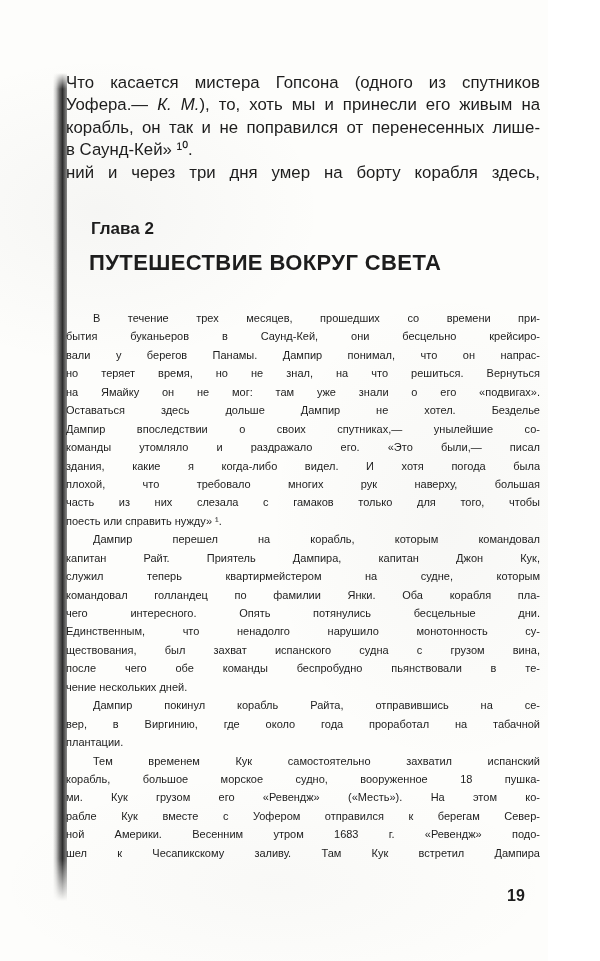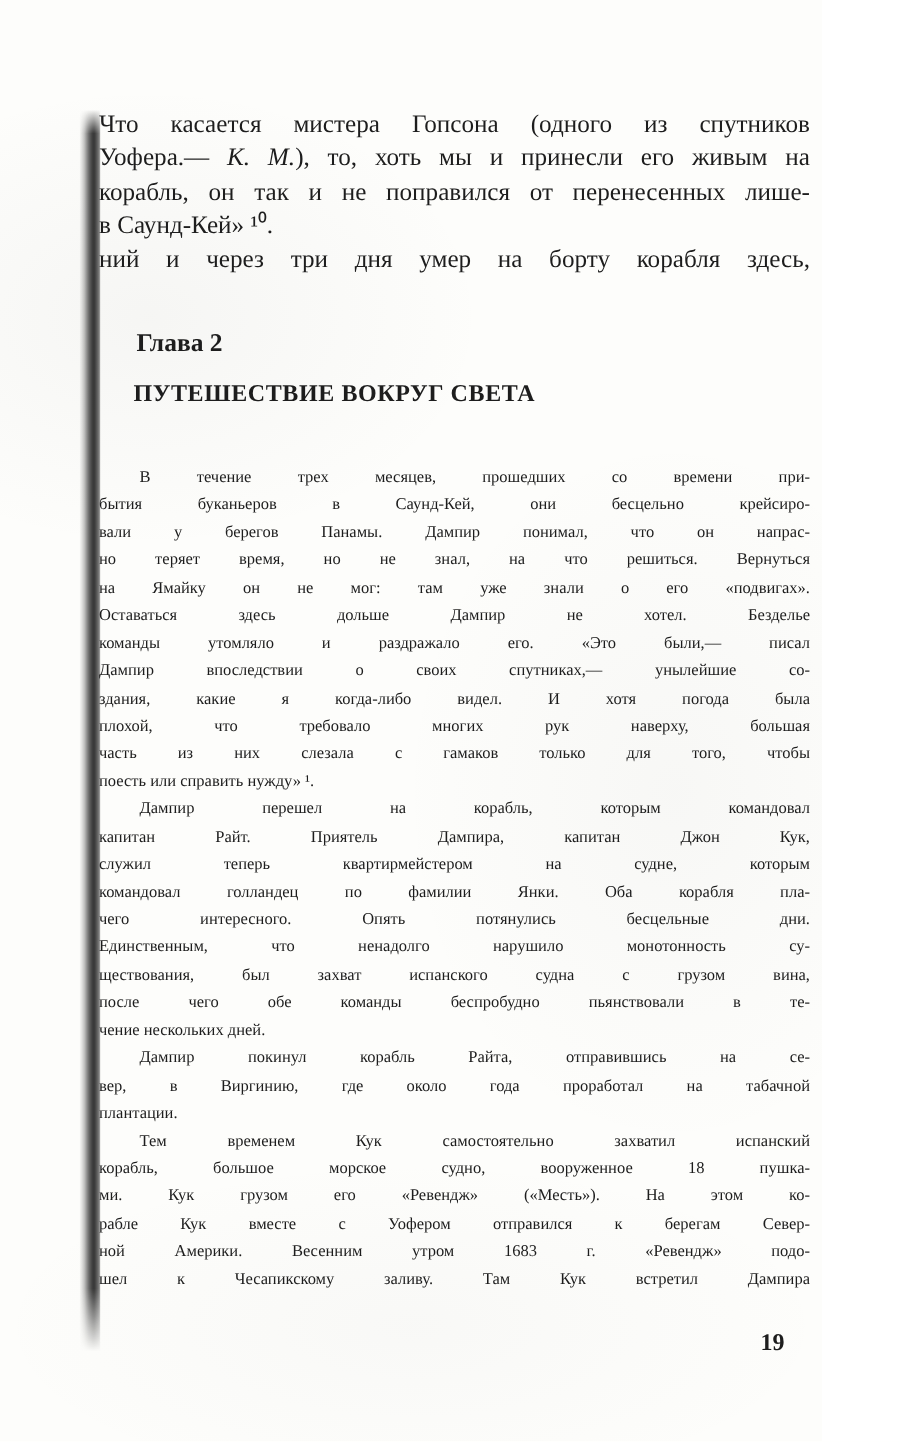--- a/index.html
+++ b/index.html
@@ -9,21 +9,21 @@
   html,body{margin:0;padding:0;background:#ffffff;}
   .page{
     position:relative;
     width:548px;height:961px;
     background:var(--paper);
     background-image:
       radial-gradient(ellipse 320px 220px at 18% 22%, rgba(110,110,110,0.05), transparent 70%),
       radial-gradient(ellipse 260px 340px at 82% 55%, rgba(110,110,110,0.04), transparent 70%),
       radial-gradient(ellipse 400px 160px at 50% 92%, rgba(110,110,110,0.03), transparent 70%);
     color:var(--ink);
-    font-family:Liberation Serif, serif;
+    font-family:Liberation Sans, sans-serif;
     overflow:hidden;
   }
   
   .gutter{
     position:absolute;left:53px;top:73px;width:14px;height:828px;
     background:linear-gradient(to right,
       rgba(90,90,90,0) 0%,
       rgba(80,80,80,0.30) 22%,
       rgba(45,45,45,0.72) 45%,
       rgba(28,28,28,0.92) 68%,
@@ -43,21 +43,21 @@
   .j{text-align-last:justify;}
   .ind{text-indent:27px;}
   .intro{top:72px;font-size:16.8px;}
   .intro .line{line-height:22.4px;height:22.4px;}
   .chapter-label{
     position:absolute;left:91px;top:218px;
     font-size:17px;font-weight:bold;line-height:22px;z-index:2;
   }
   .chapter-title{
     position:absolute;left:89px;top:251px;
-    font-size:16px;font-weight:bold;letter-spacing:0.4px;line-height:24px;z-index:2;
+    font-size:22px;font-weight:bold;letter-spacing:0.4px;line-height:24px;z-index:2;
   }
   .bodytext{top:309px;font-size:11px;}
   .bodytext .line{line-height:18.45px;height:18.45px;}
   .it{font-style:italic;}
   .pageno{
     position:absolute;left:507px;top:887px;
     font-size:16px;font-weight:bold;z-index:2;
   }
 </style>
 </head>
@@ -80,22 +80,22 @@
 
   <div class="textcol bodytext">
 
     <div>
       <div class="line j ind">В течение трех месяцев, прошедших со времени при-</div>
       <div class="line j">бытия буканьеров в Саунд-Кей, они бесцельно крейсиро-</div>
       <div class="line j">вали у берегов Панамы. Дампир понимал, что он напрас-</div>
       <div class="line j">но теряет время, но не знал, на что решиться. Вернуться</div>
       <div class="line j">на Ямайку он не мог: там уже знали о его «подвигах».</div>
       <div class="line j">Оставаться здесь дольше Дампир не хотел. Безделье</div>
+      <div class="line j">Дампир впоследствии о своих спутниках,— унылейшие со-</div>
       <div class="line j">команды утомляло и раздражало его. «Это были,— писал</div>
-      <div class="line j">Дампир впоследствии о своих спутниках,— унылейшие со-</div>
       <div class="line j">здания, какие я когда-либо видел. И хотя погода была</div>
       <div class="line j">плохой, что требовало многих рук наверху, большая</div>
       <div class="line j">часть из них слезала с гамаков только для того, чтобы</div>
       <div class="line">поесть или справить нужду» ¹.</div>
     </div>
 
     <div>
       <div class="line j ind">Дампир перешел на корабль, которым командовал</div>
       <div class="line j">капитан Райт. Приятель Дампира, капитан Джон Кук,</div>
       <div class="line j">служил теперь квартирмейстером на судне, которым</div>

